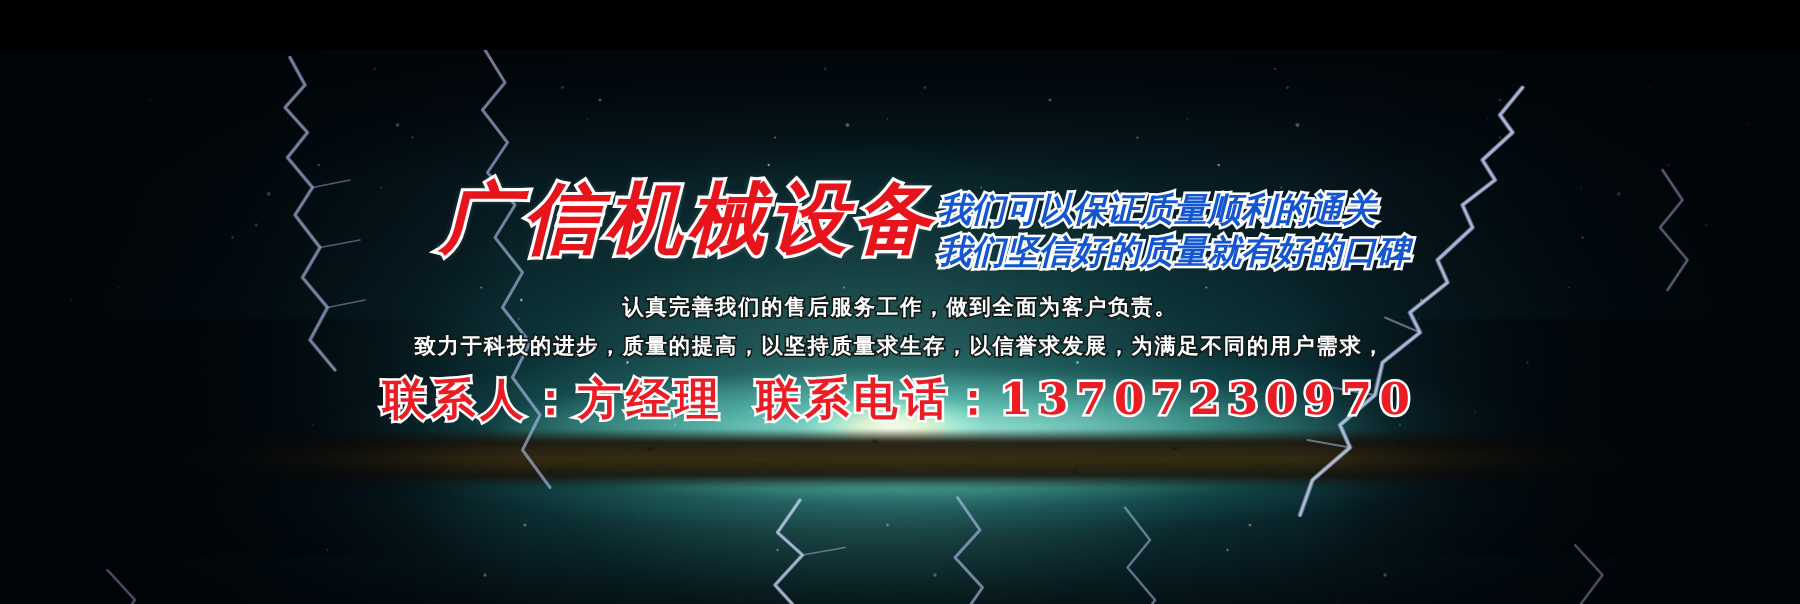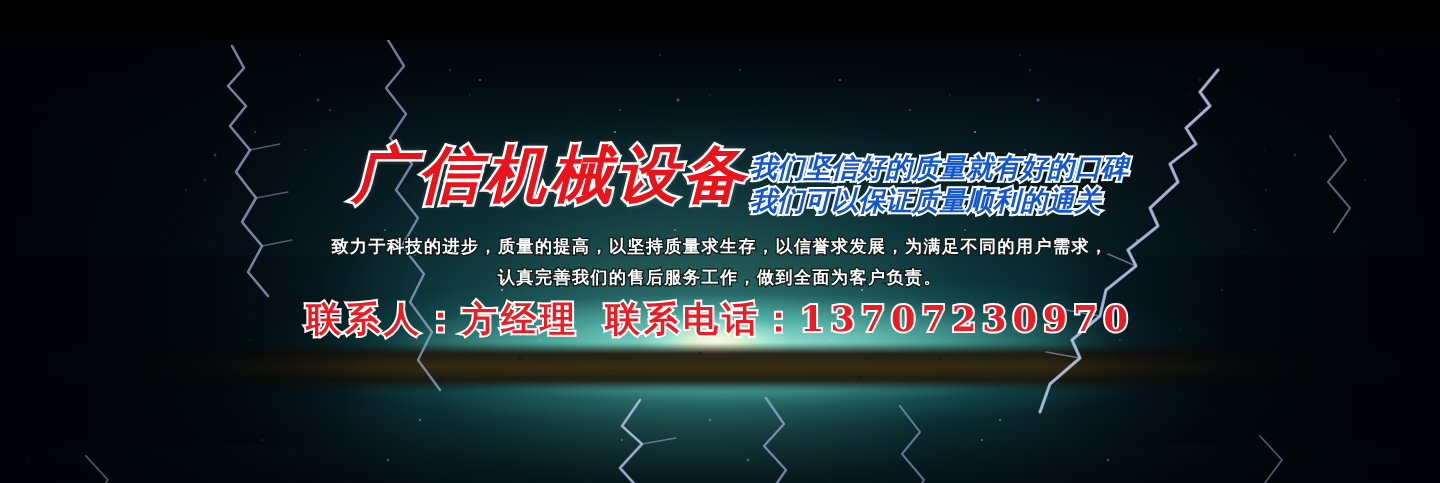--- a/index.html
+++ b/index.html
@@ -215,27 +215,27 @@
         <path d="M640 360 L622 386 L642 404 L620 428 L640 450 L618 478" stroke-width="1.1"></path>
       </g>
     </svg>
   </div>
 
   <div class="content">
 
     <div class="title">广信机械设备</div>
 
     <div class="slogan">
+      <div>我们可以保证质量顺利的通关</div>
       <div>我们坚信好的质量就有好的口碑</div>
-      <div>我们可以保证质量顺利的通关</div>
     </div>
 
     <div class="desc">
+      <div>认真完善我们的售后服务工作，做到全面为客户负责。</div>
       <div>致力于科技的进步，质量的提高，以坚持质量求生存，以信誉求发展，为满足不同的用户需求，</div>
-      <div>认真完善我们的售后服务工作，做到全面为客户负责。</div>
     </div>
 
     <div class="contact">
       <span>联系人：</span><span>方经理</span><span class="gap"></span><span>联系电话：</span><span class="phone">13707230970</span>
     </div>
 
   </div>
 </div>
 
 </body></html>

